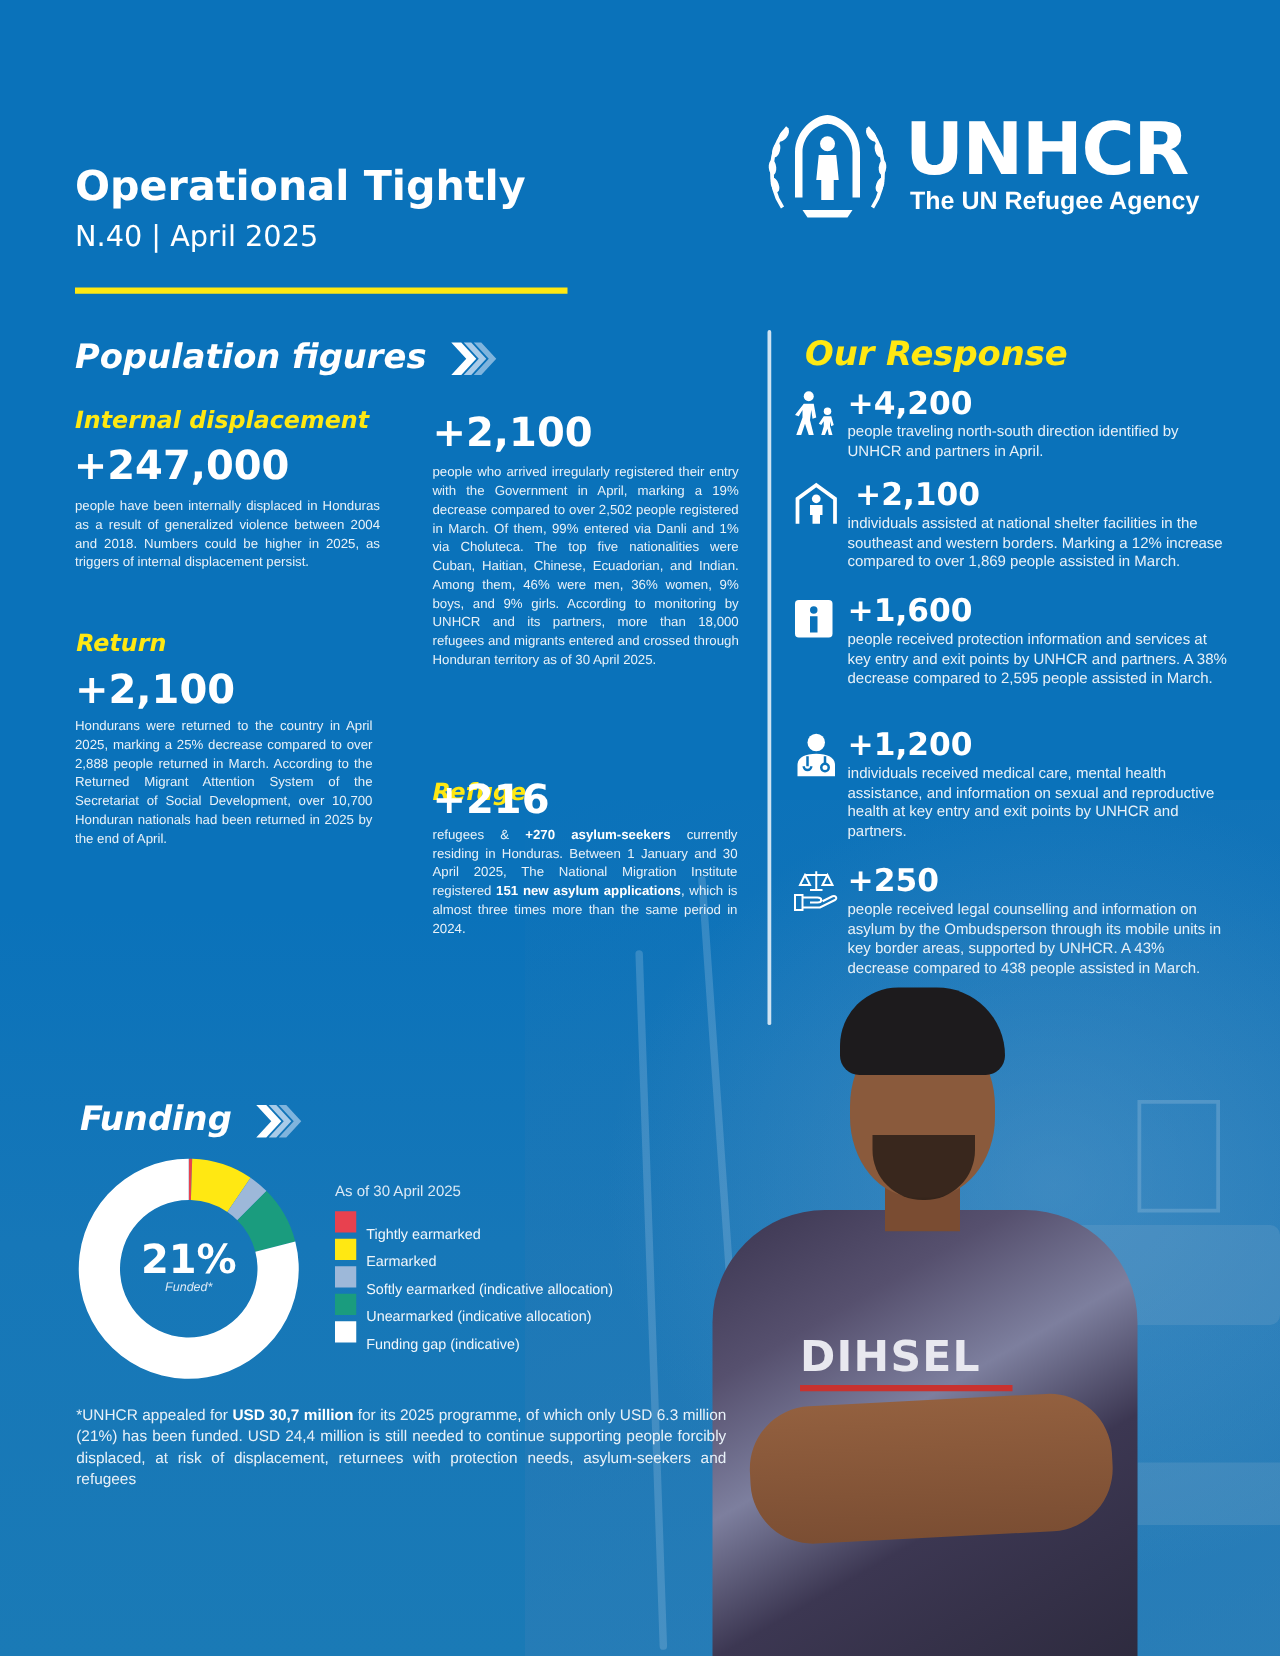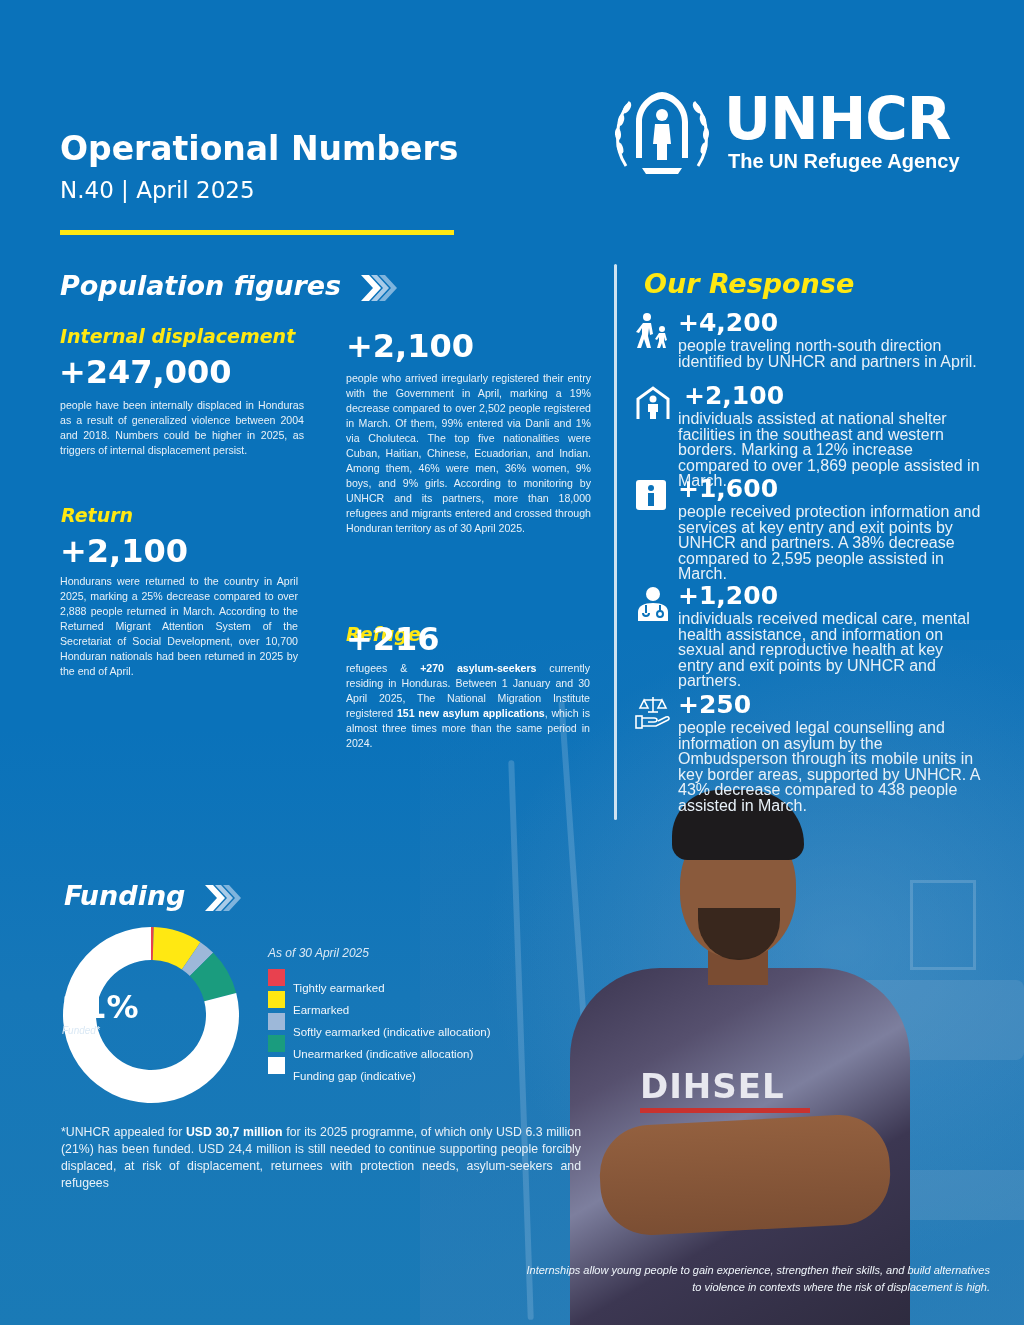--- a/index.html
+++ b/index.html
@@ -57,30 +57,30 @@
   .big-num { position: absolute; font-family: "DejaVu Sans", sans-serif; font-weight: bold; color: #fff; line-height: 1; }
   .body-txt { position: absolute; font-family: "Liberation Sans", sans-serif; font-size: 10.6px; line-height: 15px; color: #e8f1f8; text-align: justify; }
   .body-txt b { color: #fff; }
 
   .divider-v { position: absolute; left: 614px; top: 264px; width: 3px; height: 556px; background: #cfe3f2; border-radius: 2px; }
 
   
   .resp { position: absolute; left: 634px; width: 360px; }
   .resp .ico { position: absolute; left: 0; top: 0; width: 38px; height: 38px; }
   .resp .num { position: absolute; left: 44px; top: -2px; font-family: "DejaVu Sans", sans-serif; font-weight: bold; font-size: 25px; color: #fff; line-height: 1; }
-  .resp .desc { position: absolute; left: 44px; top: 26px; width: 305px; font-family: "Liberation Sans", sans-serif; font-size: 16px; line-height: 15.5px; color: #e8f1f8; }
+  .resp .desc { position: absolute; left: 44px; top: 26px; width: 305px; font-family: "Liberation Sans", sans-serif; font-size: 12px; line-height: 15.5px; color: #e8f1f8; }
 
   
   .donut { position: absolute; left: 62px; top: 926px; width: 178px; height: 178px; }
-  .donut-center { position: absolute; left: 62px; top: 926px; width: 178px; height: 178px; text-align: left; }
+  .donut-center { position: absolute; left: 62px; top: 926px; width: 178px; height: 178px; text-align: center; }
   .donut-center .pct { position: absolute; left: 0; right: 0; top: 62px; font-family: "DejaVu Sans", sans-serif; font-weight: bold; font-size: 32px; color: #fff; }
   .donut-center .lbl { position: absolute; left: 0; right: 0; top: 99px; font-family: "Liberation Sans", sans-serif; font-style: italic; font-size: 10px; color: #dbe9f5; }
 
   .legend { position: absolute; left: 268px; top: 946px; }
-  .legend .asof { font-family: "Liberation Sans", sans-serif; font-style: italic; font-size: 12px; color: #dbe9f5; margin-bottom: 6px; }
+  .legend .asof { font-family: "Liberation Sans", sans-serif; font-size: 12px; color: #dbe9f5; margin-bottom: 6px; }
   .legend .row { display: flex; align-items: center; height: 22px; }
   .legend .sw { width: 17px; height: 17px; margin-right: 8px; }
   .legend .txt { font-family: "Liberation Sans", sans-serif; font-size: 11.5px; color: #f0f6fb; margin-top: 21px; }
 
   .footnote { position: absolute; left: 61px; top: 1124px; width: 520px; font-family: "Liberation Sans", sans-serif; font-size: 12.3px; line-height: 17px; color: #e8f1f8; text-align: justify; }
   .footnote b { color: #fff; }
 
   .caption { position: absolute; left: 520px; top: 1262px; width: 470px; text-align: right; font-family: "Liberation Sans", sans-serif; font-style: italic; font-size: 11px; line-height: 17px; color: #f0f6fb; }
 </style>
 </head>
@@ -100,21 +100,21 @@
     <div class="shirt"></div>
     <div class="neck"></div>
     <div class="head"></div>
     <div class="hair"></div>
     <div class="beard"></div>
     <div class="brand">DIHSEL</div>
     <div class="stripe"></div>
     <div class="arms"></div>
   </div>
 
-  <div class="subtitle">Operational Numbers</div>
+  <div class="subtitle">Operational Tightly</div>
   <div class="edition">N.40 | April 2025</div>
   <div class="title-rule"></div>
 
   <div class="logo">
     <svg class="emblem" viewBox="0 0 100 90">
       <g fill="none" stroke="#fff" stroke-width="3">
         <path d="M14 78 C2 60 2 32 18 14"></path>
         <path d="M86 78 C98 60 98 32 82 14"></path>
       </g>
       <g fill="#fff">
@@ -263,14 +263,13 @@
         <span class="txt">Unearmarked (indicative allocation)</span>
       </div>
     <div class="row">
         <span class="sw" style="background:#FFFFFF"></span>
         <span class="txt">Funding gap (indicative)</span>
       </div>
   </div>
 
   <div class="footnote"><span>*UNHCR appealed for </span><b>USD 30,7 million</b><span> for its 2025 programme, of which only USD 6.3 million (21%) has been funded. USD 24,4 million is still needed to continue supporting people forcibly displaced, at risk of displacement, returnees with protection needs, asylum-seekers and refugees</span></div>
 
-  <div class="caption">Internships allow young people to gain experience, strengthen their skills, and build alternatives to violence in contexts where the risk of displacement is high.</div>
 </div>
 
 </body></html>

